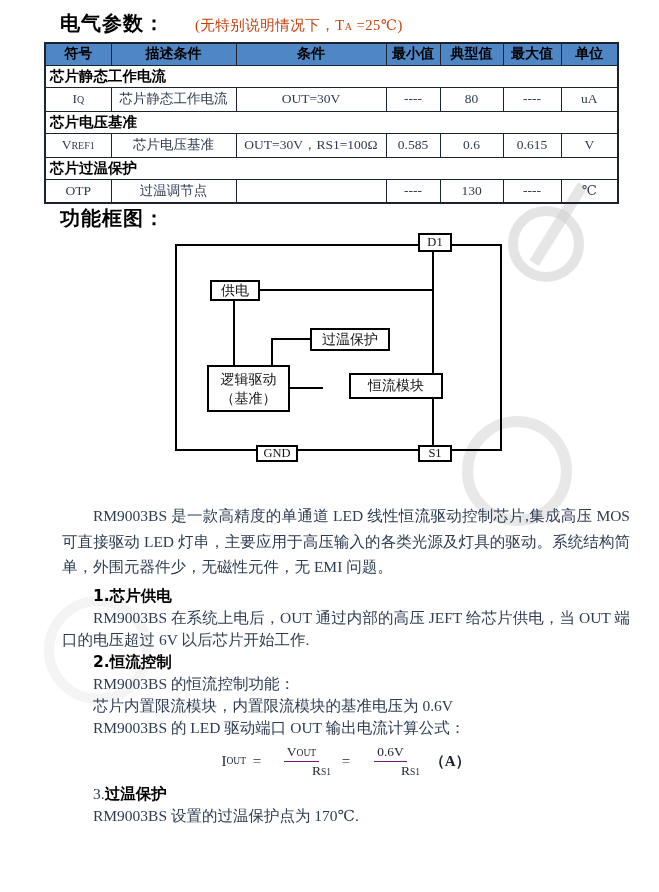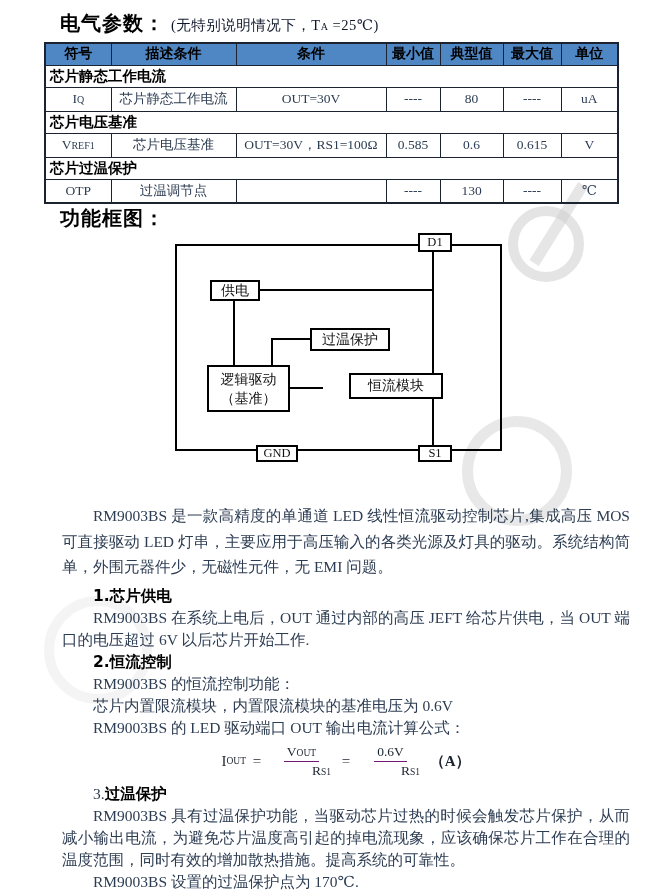--- a/index.html
+++ b/index.html
@@ -9,21 +9,21 @@
     background:#ffffff; overflow:hidden;
     font-family:"Liberation Serif","DejaVu Serif",serif;
     color:#2c3c52;
   }
   
   .h-main {
     font-family:"DejaVu Sans","Liberation Sans",sans-serif;
     font-weight:bold; font-size:20px; color:#000; letter-spacing:1px;
   }
   .title-row { position:absolute; left:60px; top:10px; white-space:nowrap; }
-  .title-row .note { font-size:14.5px; color:#0f172a; margin-left:6px; letter-spacing:0.5px;text-align:center; }
+  .title-row .note { font-size:14.5px; color:#c2410c; margin-left:30px; letter-spacing:0.5px;text-align:center; }
   .sub-small { font-size:10px; }
   
   table.params {
     position:absolute; left:44px; top:42px; width:573px;
     border-collapse:collapse; table-layout:fixed;
     font-size:13.5px;
   }
   table.params th, table.params td { border:1px solid #1b2330; text-align:center; padding:1px 2px; }
   table.params { border:2px solid #1b2330; }
   table.params th {
@@ -210,17 +210,16 @@
       </span>
       <span class="piece" style="margin:0 3px;">=</span>
       <span class="frac">
         <span class="num">0.6V</span>
         <span class="den"><span>R</span><span class="f-sub">S1</span></span>
       </span>
       <span class="piece f-tail">（A）</span>
     </div>
 
     <div class="sec-head"><span class="num-plain">3.</span><span>过温保护</span></div>
-    <p class="ind">RM9003BS 具有过温保护功能，当驱动芯片过热的时候会触发芯片保护，从而减小输出电流，为避免芯片温度高引起的掉电流现象，应该确保芯片工作在合理的温度范围，同时有效的增加散热措施。提高系统的可靠性。</p>
     <p class="ind">RM9003BS 设置的过温保护点为 170℃.</p>
   </div>
 
 </div>
 
 </body></html>

